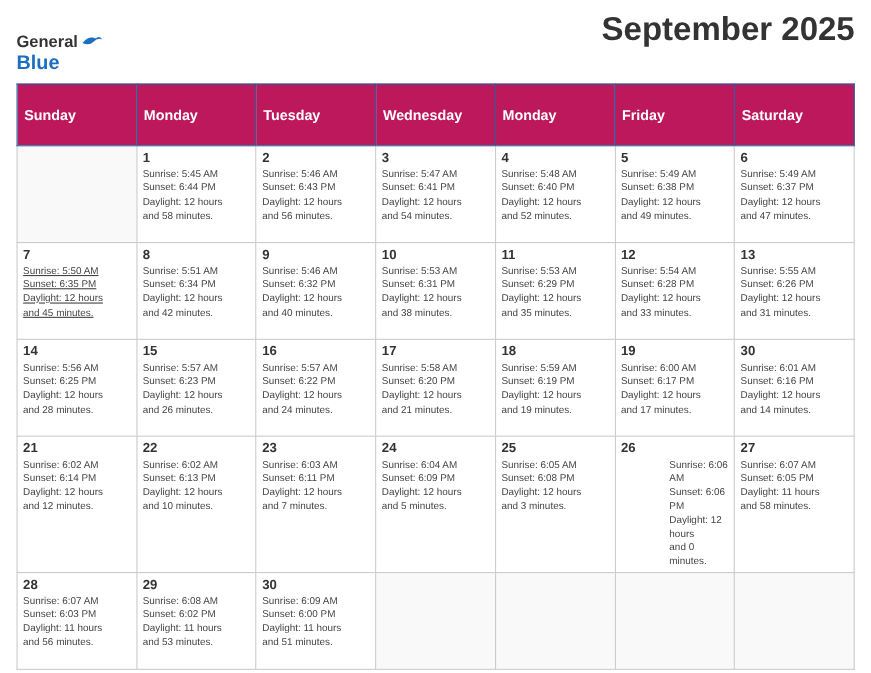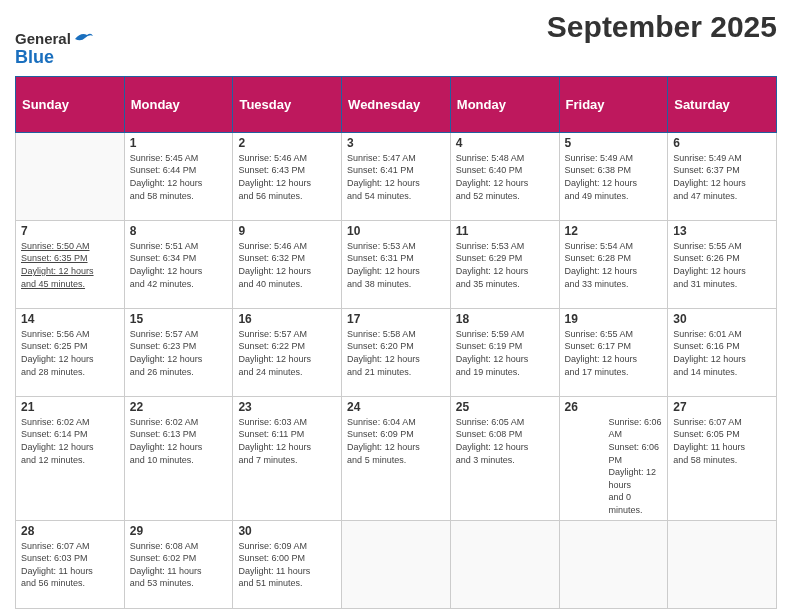--- a/index.html
+++ b/index.html
@@ -240,21 +240,21 @@
           </td>
           <td>
             <span class="day-num">18</span>
             <div class="day-info" style="white-space: pre-line;">Sunrise: 5:59 AM
 Sunset: 6:19 PM
 Daylight: 12 hours
 and 19 minutes.</div>
           </td>
           <td>
             <span class="day-num">19</span>
-            <div class="day-info" style="white-space: pre-line;">Sunrise: 6:55 AM
+            <div class="day-info" style="white-space: pre-line;">Sunrise: 6:00 AM
 Sunset: 6:17 PM
 Daylight: 12 hours
 and 17 minutes.</div>
           </td>
           <td>
             <span class="day-num">30</span>
             <div class="day-info" style="white-space: pre-line;">Sunrise: 6:01 AM
 Sunset: 6:16 PM
 Daylight: 12 hours
 and 14 minutes.</div>

